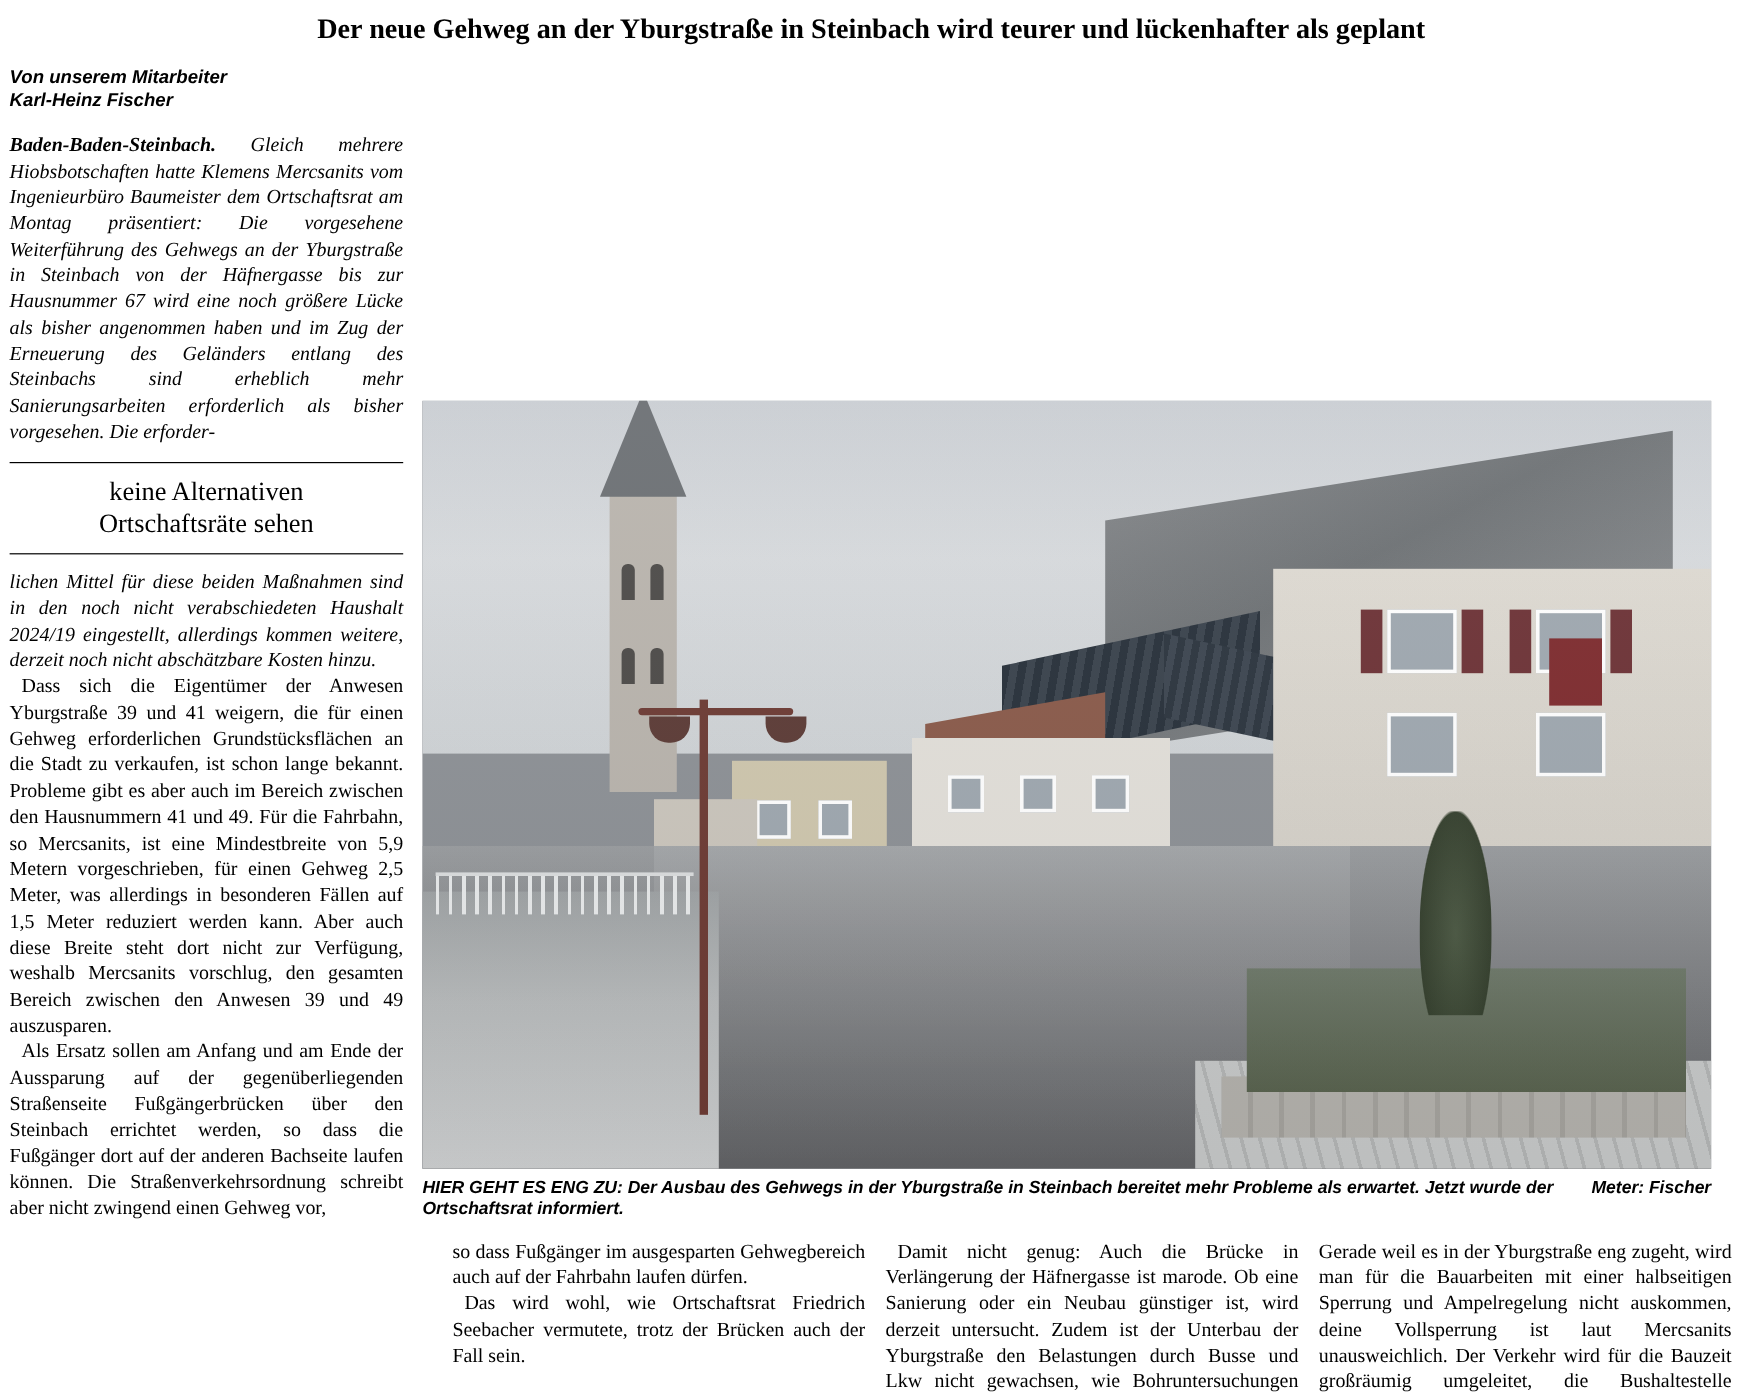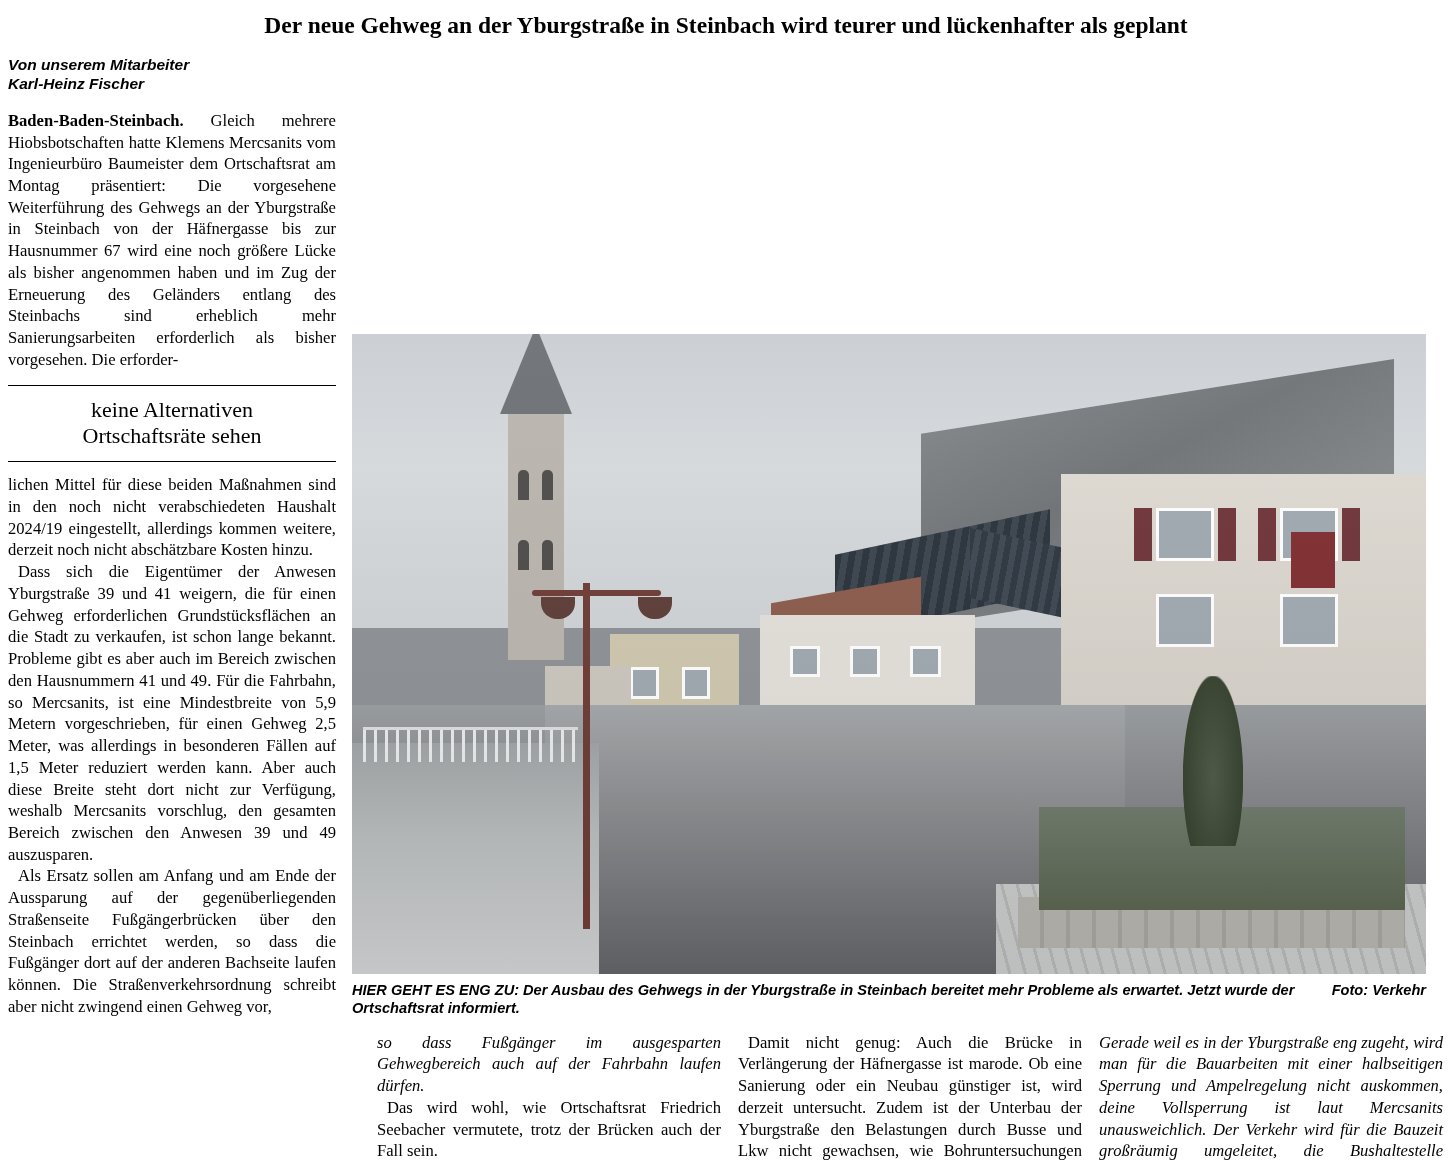--- a/index.html
+++ b/index.html
@@ -79,20 +79,21 @@
     line-height: 1.31;
     text-align: justify;
     hyphens: auto;
   }
   .col-text p {
     margin: 0;
     text-indent: 10px;
   }
   .col-text p.first {
     text-indent: 0;
+    font-style: italic;
   }
   .lead-name {
     font-weight: bold;
   }
 
   .subhead-rule-top {
     border-top: 1.6px solid #000;
     margin: 14px 0 0 0;
   }
   .subhead-rule-bottom {
@@ -346,21 +347,21 @@
   }
   .bcol {
     width: 344px;
     flex: 0 0 344px;
     font-size: 16.6px;
     line-height: 1.31;
     text-align: justify;
     hyphens: auto;
   }
   .bcol p { margin: 0; text-indent: 10px; }
-  .bcol p.first { text-indent: 0; font-style: italic; }
+  .bcol p.first { text-indent: 0; }
 
   .left-bottom-continue {
     margin-top: 0;
   }
 </style>
 </head>
 <body>
 
 <div class="page">
 
@@ -447,21 +448,21 @@
 
             <div class="lamp-arm"></div>
             <div class="lamp-head" style="left:17.6%; top:41.2%;"></div>
             <div class="lamp-head" style="left:26.6%; top:41.2%;"></div>
             <div class="lamp-post"></div>
 
             <div class="photo-overlay"></div>
           </div>
 
           <div class="caption">
-            <span class="credit">Foto: Verkehr</span>
+            <span class="credit">Meter: Fischer</span>
             <span>HIER GEHT ES ENG ZU: Der Ausbau des Gehwegs in der Yburgstraße in Steinbach bereitet mehr Probleme als erwartet. Jetzt wurde der Ortschaftsrat informiert.</span>
           </div>
         </div>
       </div>
     </div>
 
     <div class="bottom-cols">
       <div class="bcol" style="visibility:hidden;"></div>
 
       <div class="bcol">

